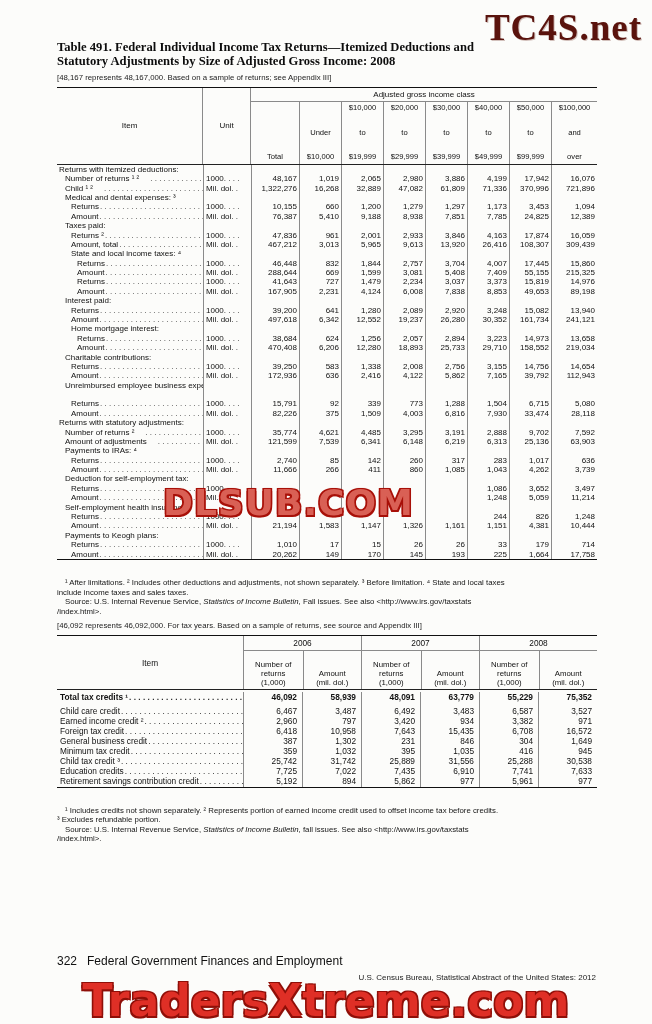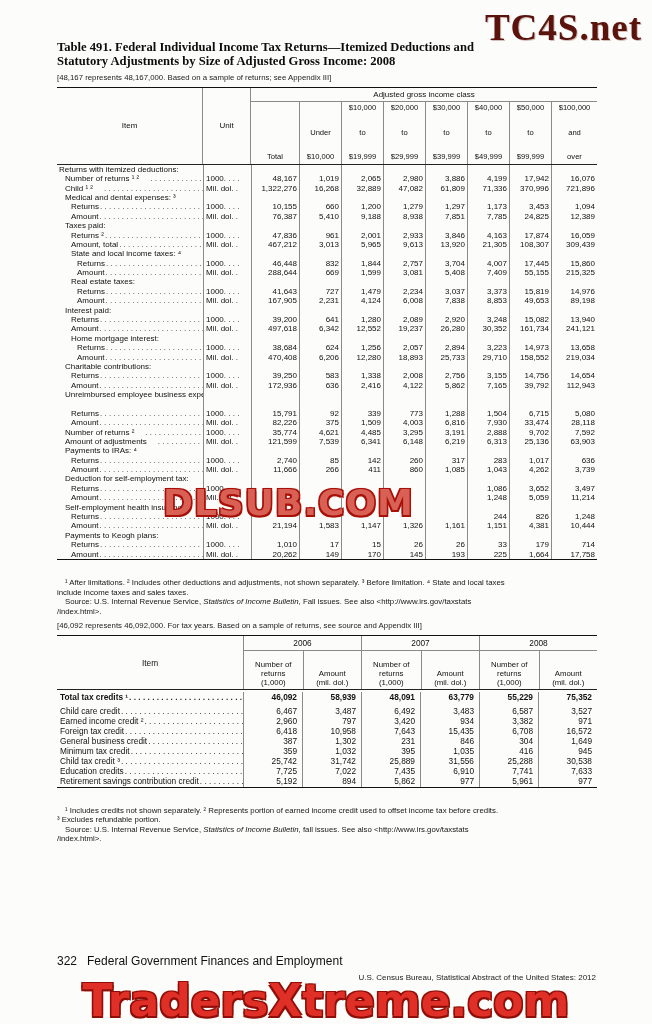--- a/index.html
+++ b/index.html
@@ -256,21 +256,21 @@
             <div class="cl ind2">
               <span class="lbl">Amount, total</span>
               <span class="dots">. . . . . . . . . . . . . . . . . . . . . . . . . . . . . . . . . . . . . . . . . . . . . . . . . . . . . . . . . . . . . . . . . . . . . . . . . . . . . . . . . . . . . . . . . . . . . . . . . . . . . . . . . . . . . . . . . . . . . . . . . . . . . . . . . . </span>
             </div>
             <div class="cu">Mil. dol. .</div>
             <div class="cv w-total">467,212</div>
             <div class="cv w-c">3,013</div>
             <div class="cv w-c">5,965</div>
             <div class="cv w-c">9,613</div>
             <div class="cv w-c">13,920</div>
-            <div class="cv w-c">21,305</div>
+            <div class="cv w-c">26,416</div>
             <div class="cv w-c">108,307</div>
             <div class="cv w-last">309,439</div>
           </div>
           <div class="trow">
             <div class="cl ind2">
               <span class="lbl">State and local income taxes: ⁴</span>
             </div>
             <div class="cu"></div>
             <div class="cv w-total"></div>
             <div class="cv w-c"></div>
@@ -305,34 +305,20 @@
             <div class="cv w-total">288,644</div>
             <div class="cv w-c">669</div>
             <div class="cv w-c">1,599</div>
             <div class="cv w-c">3,081</div>
             <div class="cv w-c">5,408</div>
             <div class="cv w-c">7,409</div>
             <div class="cv w-c">55,155</div>
             <div class="cv w-last">215,325</div>
           </div>
           <div class="trow">
-            <div class="cl ind2">
-              <span class="lbl">Real estate taxes:</span>
-            </div>
-            <div class="cu"></div>
-            <div class="cv w-total"></div>
-            <div class="cv w-c"></div>
-            <div class="cv w-c"></div>
-            <div class="cv w-c"></div>
-            <div class="cv w-c"></div>
-            <div class="cv w-c"></div>
-            <div class="cv w-c"></div>
-            <div class="cv w-last"></div>
-          </div>
-          <div class="trow">
             <div class="cl ind3">
               <span class="lbl">Returns</span>
               <span class="dots">. . . . . . . . . . . . . . . . . . . . . . . . . . . . . . . . . . . . . . . . . . . . . . . . . . . . . . . . . . . . . . . . . . . . . . . . . . . . . . . . . . . . . . . . . . . . . . . . . . . . . . . . . . . . . . . . . . . . . . . . . . . . . . . . . . </span>
             </div>
             <div class="cu">1000. . . .</div>
             <div class="cv w-total">41,643</div>
             <div class="cv w-c">727</div>
             <div class="cv w-c">1,479</div>
             <div class="cv w-c">2,234</div>
             <div class="cv w-c">3,037</div>
@@ -523,20 +509,34 @@
             </div>
             <div class="cu">Mil. dol. .</div>
             <div class="cv w-total">82,226</div>
             <div class="cv w-c">375</div>
             <div class="cv w-c">1,509</div>
             <div class="cv w-c">4,003</div>
             <div class="cv w-c">6,816</div>
             <div class="cv w-c">7,930</div>
             <div class="cv w-c">33,474</div>
             <div class="cv w-last">28,118</div>
+          </div>
+          <div class="trow">
+            <div class="cl ind0">
+              <span class="lbl">Returns with statutory adjustments:</span>
+            </div>
+            <div class="cu"></div>
+            <div class="cv w-total"></div>
+            <div class="cv w-c"></div>
+            <div class="cv w-c"></div>
+            <div class="cv w-c"></div>
+            <div class="cv w-c"></div>
+            <div class="cv w-c"></div>
+            <div class="cv w-c"></div>
+            <div class="cv w-last"></div>
           </div>
           <div class="trow">
             <div class="cl ind1">
               <span class="lbl">Number of returns ²</span>
               <span class="dots">. . . . . . . . . . . . . . . . . . . . . . . . . . . . . . . . . . . . . . . . . . . . . . . . . . . . . . . . . . . . . . . . . . . . . . . . . . . . . . . . . . . . . . . . . . . . . . . . . . . . . . . . . . . . . . . . . . . . . . . . . . . . . . . . . . </span>
             </div>
             <div class="cu">1000. . . .</div>
             <div class="cv w-total">35,774</div>
             <div class="cv w-c">4,621</div>
             <div class="cv w-c">4,485</div>

